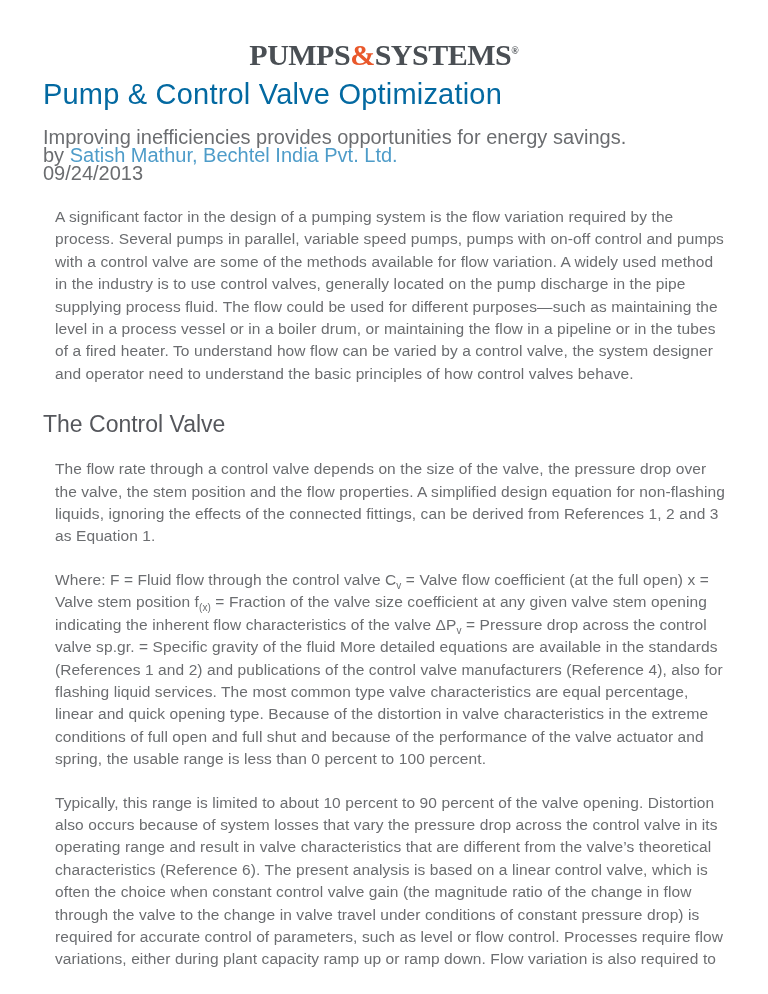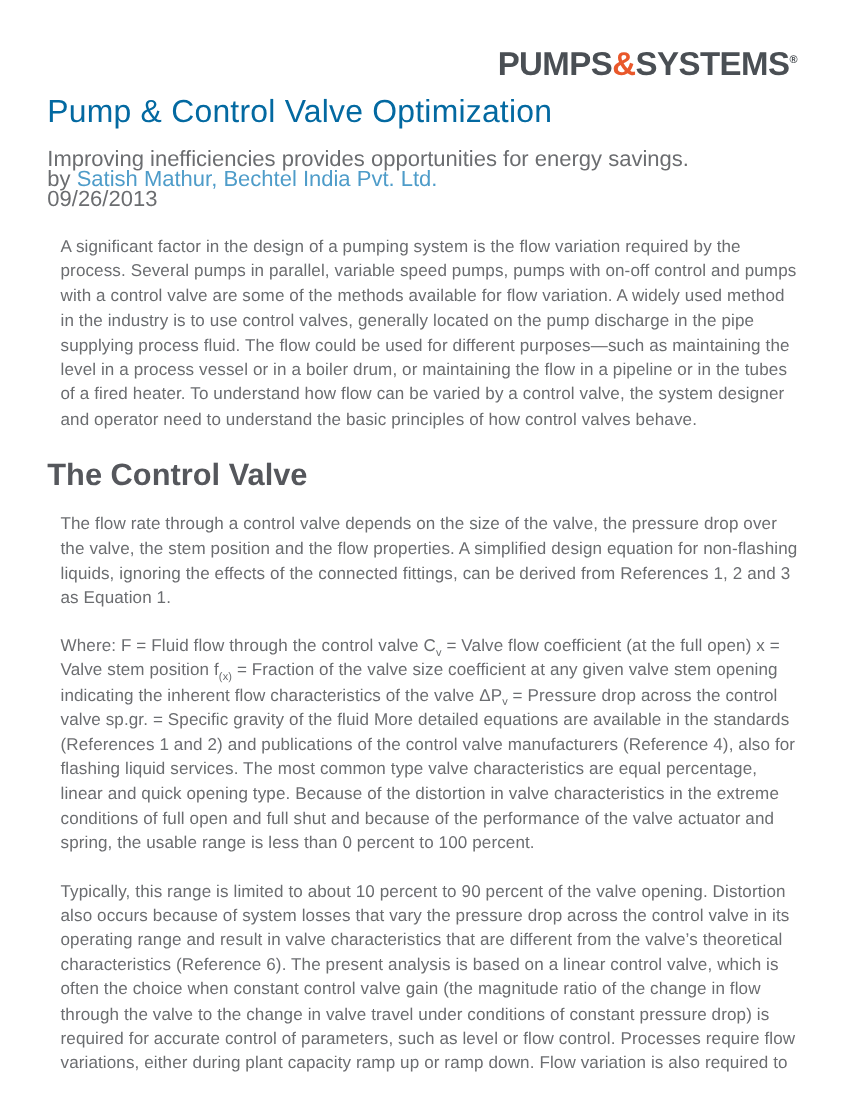--- a/index.html
+++ b/index.html
@@ -7,27 +7,28 @@
     width: 768px;
     height: 994px;
     background: #ffffff;
     font-family: "Liberation Sans", sans-serif;
     overflow: hidden;
   }
   .page {
     padding: 34px 43px 0 43px;
   }
   .logo {
-    text-align: right;
+    text-align: center;
     font-size: 30px;
     font-weight: 700;
     letter-spacing: -0.5px;
     color: #4a4f54;
-    line-height: 42px;
+    line-height: 34px;
     white-space: nowrap;
+    font-family: Liberation Serif, serif;
   }
   .logo .amp { color: #e9582b; }
   .logo sup {
     font-size: 10px;
     font-weight: 700;
     vertical-align: super;
     letter-spacing: 0;
   }
   h1.title {
     font-size: 29px;
@@ -49,22 +50,22 @@
     cursor: pointer;
   }
   p.body {
     font-size: 15.5px;
     line-height: 22.4px;
     color: #6b6d70;
     margin: 0 0 21px 12px;
     letter-spacing: 0.1px;
   }
   h2.section {
-    font-size: 28px;
-    font-weight: 700;
+    font-size: 23px;
+    font-weight: 400;
     color: #55575c;
     margin: 26px 0 21px 0;
     line-height: 26px;
   }
   p.body sub {
     font-size: 10px;
     line-height: 0;
   }
 </style>
 </head>
@@ -72,21 +73,21 @@
 
 <div class="page">
 
   <div class="logo"><span>PUMPS</span><span class="amp">&amp;</span><span>SYSTEMS</span><sup>®</sup></div>
 
   <h1 class="title">Pump &amp; Control Valve Optimization</h1>
 
   <div class="meta">
     <div class="subtitle">Improving inefficiencies provides opportunities for energy savings.</div>
     <div class="byline"><span>by </span><a href="#">Satish Mathur, Bechtel India Pvt. Ltd.</a></div>
-    <div class="date">09/26/2013</div>
+    <div class="date">09/24/2013</div>
   </div>
 
   <p class="body">A significant factor in the design of a pumping system is the flow variation required by the process. Several pumps in parallel, variable speed pumps, pumps with on-off control and pumps with a control valve are some of the methods available for flow variation. A widely used method in the industry is to use control valves, generally located on the pump discharge in the pipe supplying process fluid. The flow could be used for different purposes—such as maintaining the level in a process vessel or in a boiler drum, or maintaining the flow in a pipeline or in the tubes of a fired heater. To understand how flow can be varied by a control valve, the system designer and operator need to understand the basic principles of how control valves behave.</p>
 
   <h2 class="section">The Control Valve</h2>
 
   <p class="body">The flow rate through a control valve depends on the size of the valve, the pressure drop over the valve, the stem position and the flow properties. A simplified design equation for non-flashing liquids, ignoring the effects of the connected fittings, can be derived from References 1, 2 and 3 as Equation 1.</p>
 
   <p class="body">Where: F = Fluid flow through the control valve C<sub>v</sub> = Valve flow coefficient (at the full open) x = Valve stem position f<sub>(x)</sub> = Fraction of the valve size coefficient at any given valve stem opening indicating the inherent flow characteristics of the valve ΔP<sub>v</sub> = Pressure drop across the control valve sp.gr. = Specific gravity of the fluid More detailed equations are available in the standards (References 1 and 2) and publications of the control valve manufacturers (Reference 4), also for flashing liquid services. The most common type valve characteristics are equal percentage, linear and quick opening type. Because of the distortion in valve characteristics in the extreme conditions of full open and full shut and because of the performance of the valve actuator and spring, the usable range is less than 0 percent to 100 percent.</p>
 

